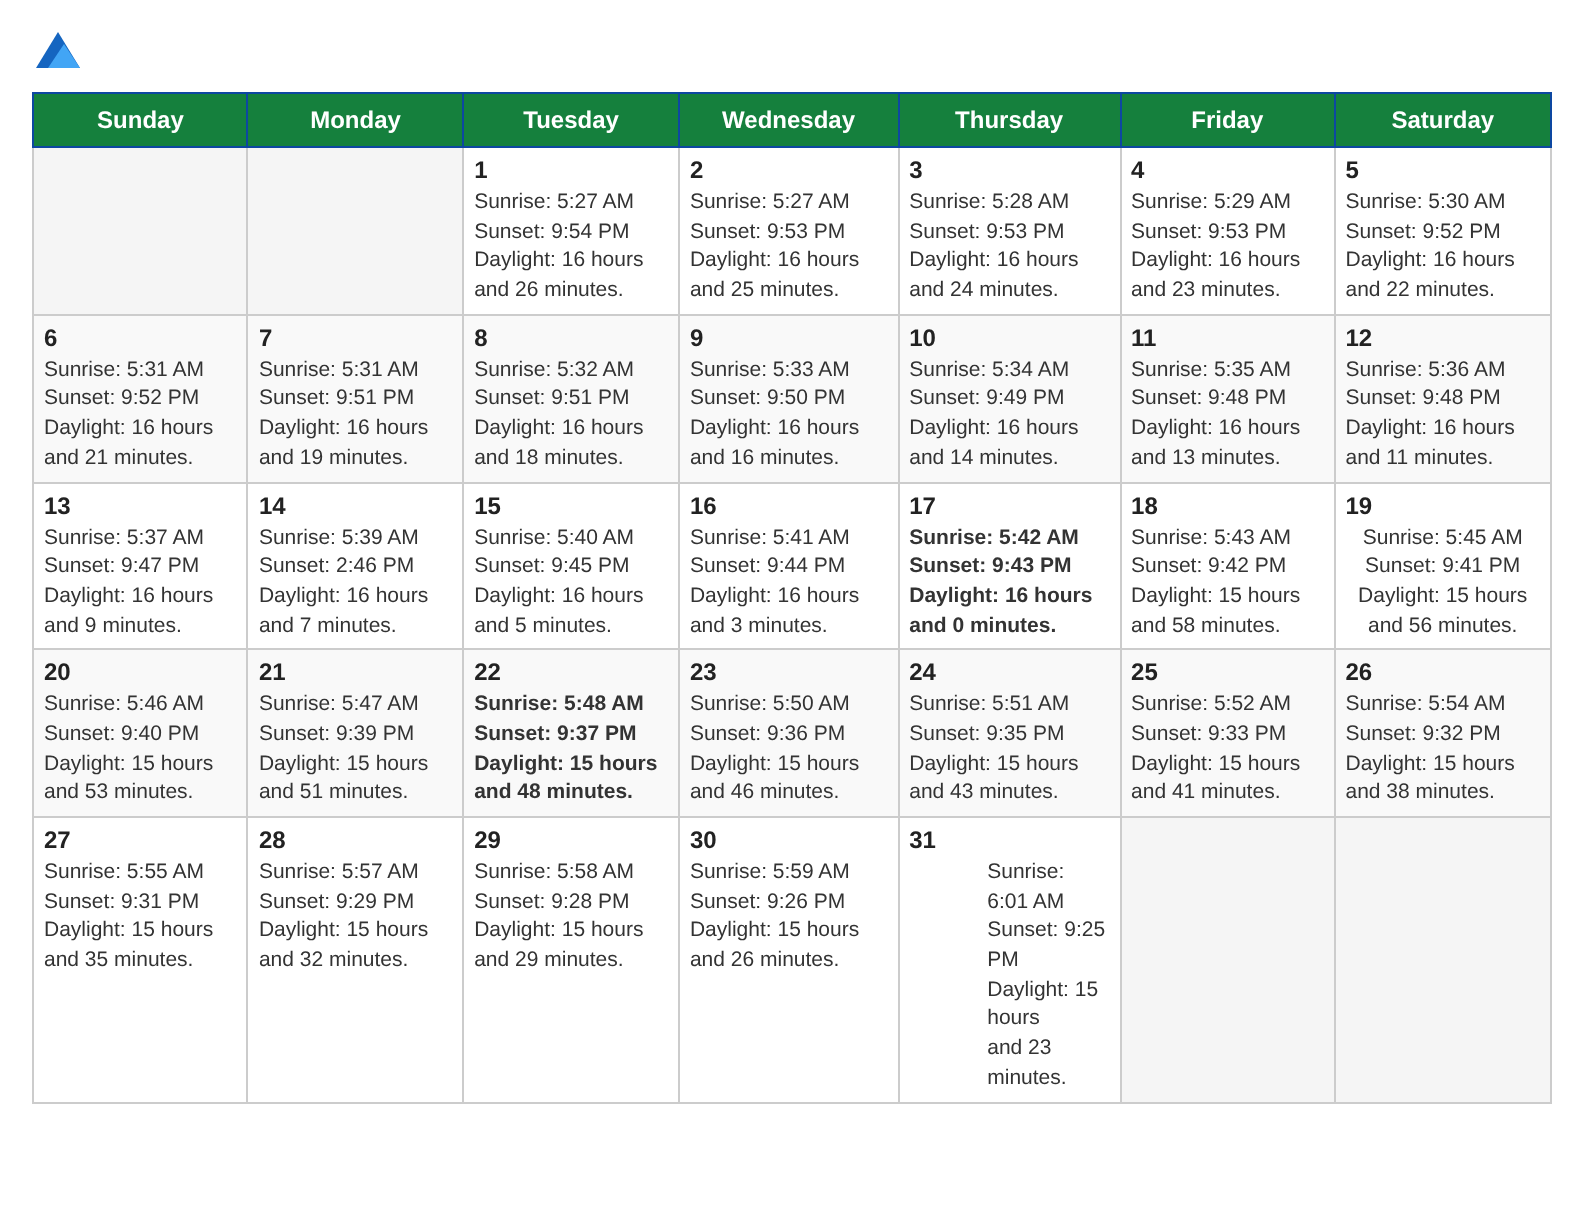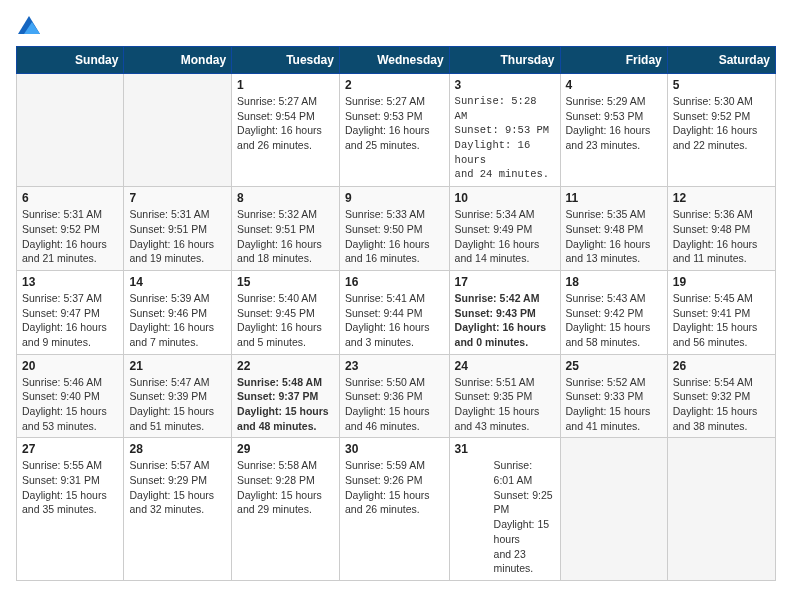--- a/index.html
+++ b/index.html
@@ -52,23 +52,23 @@
     .location-title {
       font-size: 16px;
       color: #333;
     }
     .calendar {
       width: 100%;
       border-collapse: collapse;
       font-size: 11px;
     }
     .calendar th {
-      background-color: #0c4a6e;
+      background-color: #15803d;
       color: #fff;
-      text-align: right;
+      text-align: center;
       padding: 6px 5px;
       font-size: 12px;
       font-weight: bold;
       border: 1px solid #0d47a1;
     }
     .calendar td {
       border: 1px solid #ccc;
       vertical-align: top;
       padding: 4px 5px;
       height: 80px;
@@ -140,21 +140,21 @@
         </td>
         <td>
           <span class="day-number">2</span>
           <div class="day-info" style="white-space: pre-line;">Sunrise: 5:27 AM
 Sunset: 9:53 PM
 Daylight: 16 hours
 and 25 minutes.</div>
         </td>
         <td>
           <span class="day-number">3</span>
-          <div class="day-info" style="white-space: pre-line; font-family: Liberation Mono, monospace;">Sunrise: 5:28 AM
+          <div class="day-info" style="white-space: pre-line;">Sunrise: 5:28 AM
 Sunset: 9:53 PM
 Daylight: 16 hours
 and 24 minutes.</div>
         </td>
         <td>
           <span class="day-number">4</span>
           <div class="day-info" style="white-space: pre-line;">Sunrise: 5:29 AM
 Sunset: 9:53 PM
 Daylight: 16 hours
 and 23 minutes.</div>
@@ -222,21 +222,21 @@
         <td>
           <span class="day-number">13</span>
           <div class="day-info" style="white-space: pre-line;">Sunrise: 5:37 AM
 Sunset: 9:47 PM
 Daylight: 16 hours
 and 9 minutes.</div>
         </td>
         <td>
           <span class="day-number">14</span>
           <div class="day-info" style="white-space: pre-line;">Sunrise: 5:39 AM
-Sunset: 9:46 PM
+Sunset: 2:46 PM
 Daylight: 16 hours
 and 7 minutes.</div>
         </td>
         <td>
           <span class="day-number">15</span>
           <div class="day-info" style="white-space: pre-line;">Sunrise: 5:40 AM
 Sunset: 9:45 PM
 Daylight: 16 hours
 and 5 minutes.</div>
         </td>
@@ -256,21 +256,21 @@
         </td>
         <td>
           <span class="day-number">18</span>
           <div class="day-info" style="white-space: pre-line;">Sunrise: 5:43 AM
 Sunset: 9:42 PM
 Daylight: 15 hours
 and 58 minutes.</div>
         </td>
         <td>
           <span class="day-number">19</span>
-          <div class="day-info" style="white-space: pre-line;">Sunrise: 5:45 AM
+          <div class="day-info" style="white-space: pre-line; text-align: center;">Sunrise: 5:45 AM
 Sunset: 9:41 PM
 Daylight: 15 hours
 and 56 minutes.</div>
         </td>
       </tr>
       <tr>
         <td>
           <span class="day-number">20</span>
           <div class="day-info" style="white-space: pre-line;">Sunrise: 5:46 AM
 Sunset: 9:40 PM

